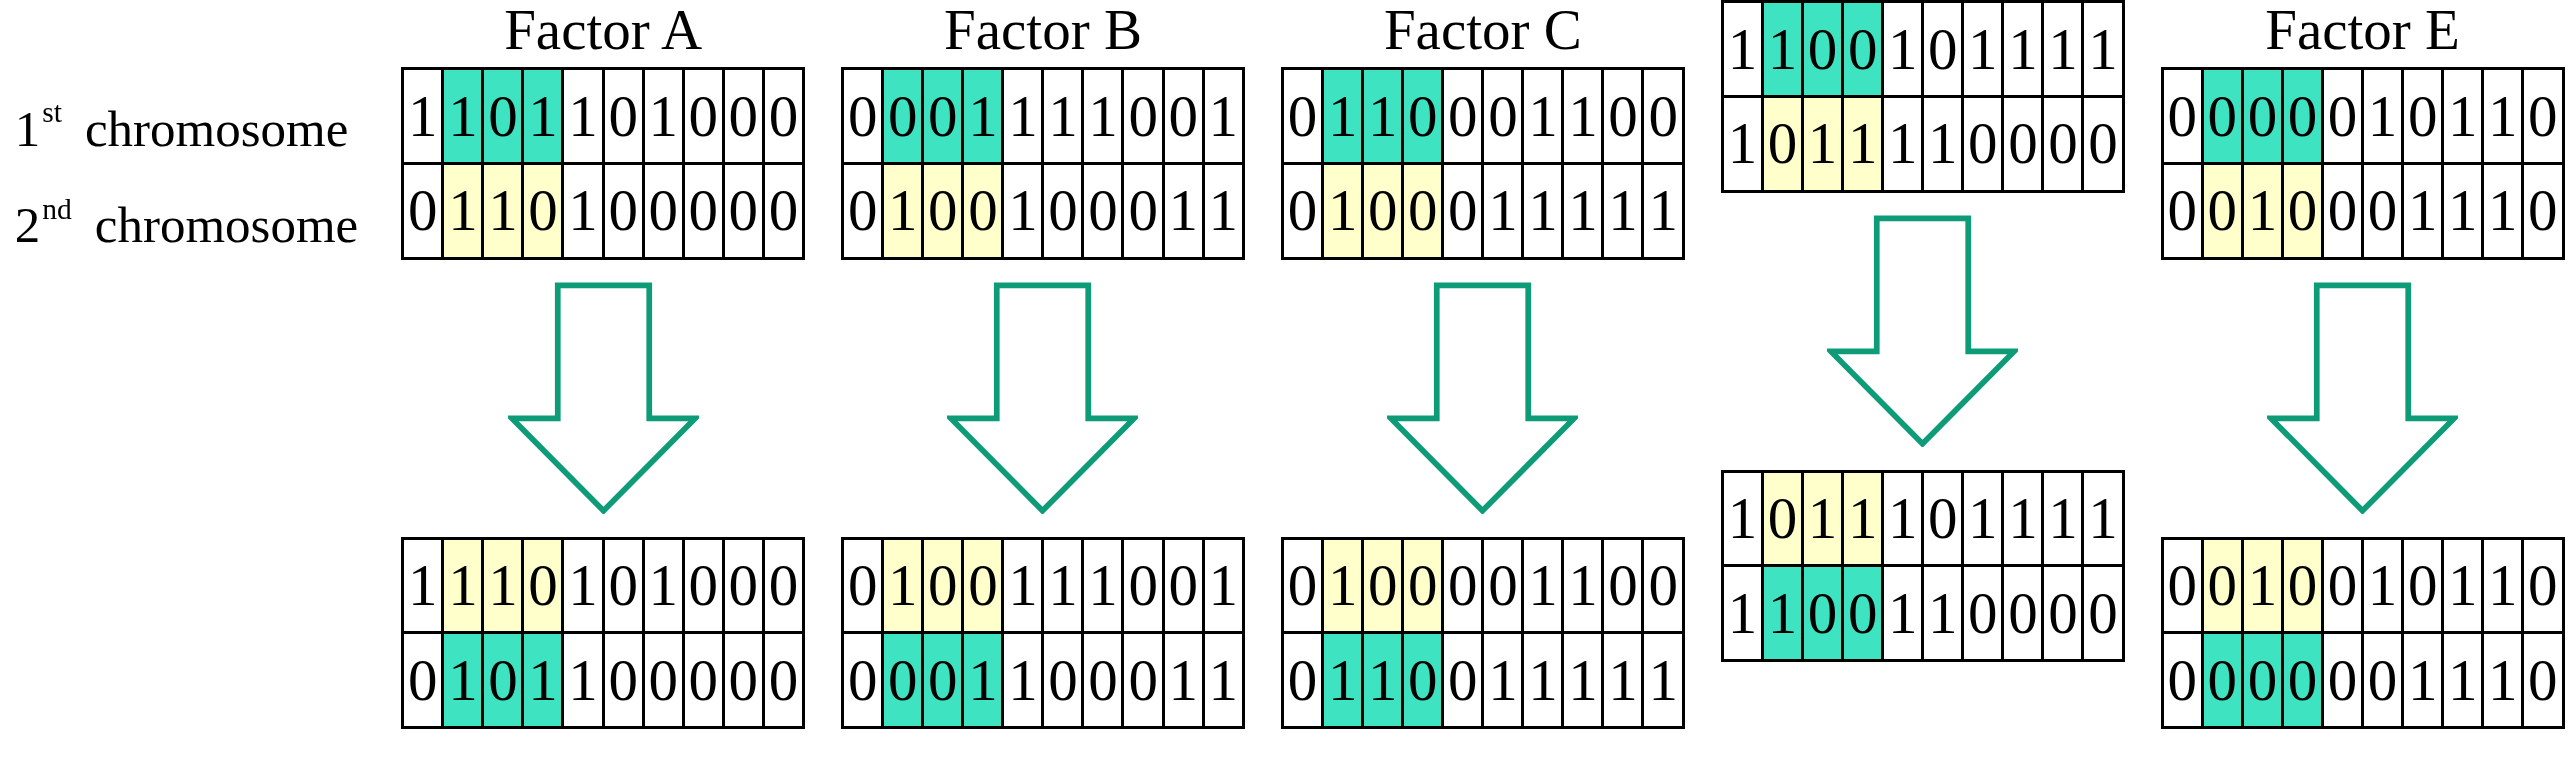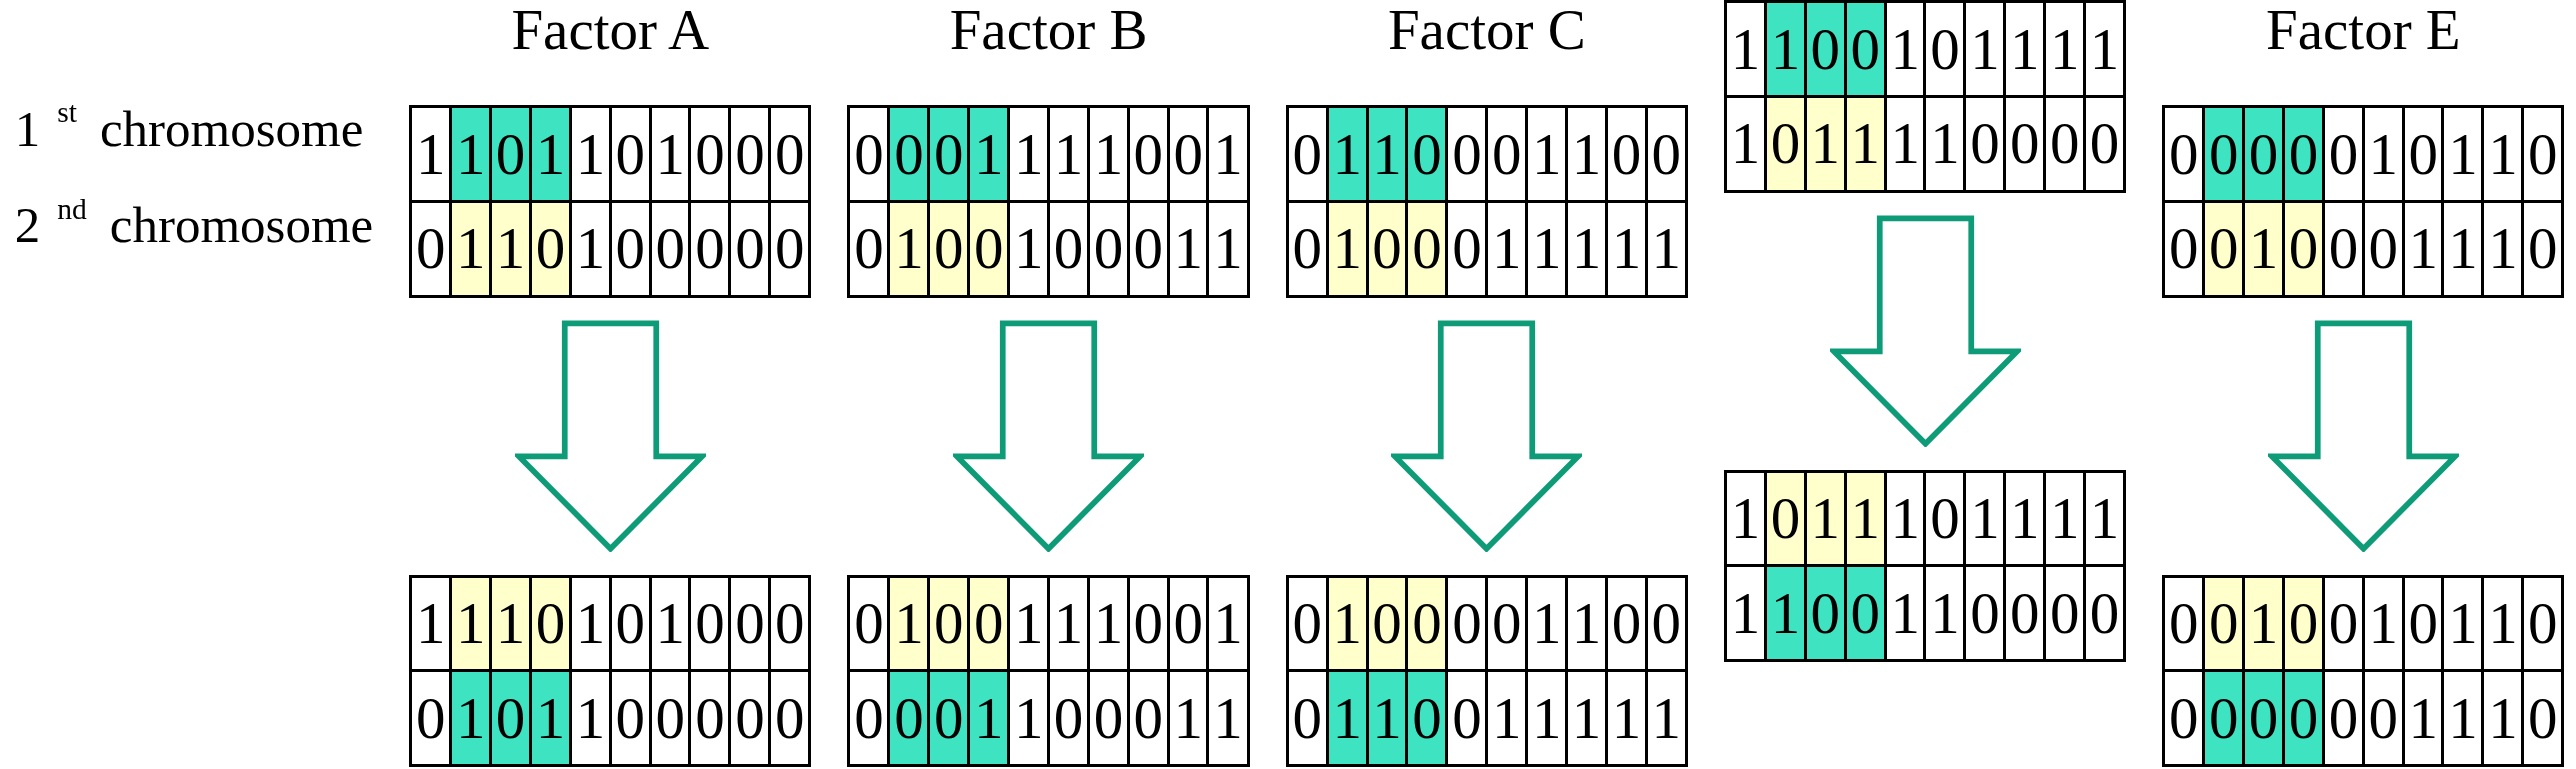--- a/index.html
+++ b/index.html
@@ -24,27 +24,27 @@
   .labels-block { height: 193px; display: flex; flex-direction: column; }
   .label-line {
     flex: 1 1 0;
     display: flex;
     align-items: center;
     font-size: 51px;
     line-height: 1;
     white-space: nowrap;
     padding-left: 6.5px;
   }
-  .sup { font-size: 58%; position: relative; top: -0.55em; margin-left: 17px; }
+  .sup { font-size: 58%; position: relative; top: -0.55em; margin-left: 2px; }
   .word { margin-left: 23px; }
 
   
   .factor-col { flex: 1 1 0; display: flex; flex-direction: column; min-width: 0; }
   .factor-title {
-    height: 105px;
+    height: 67px;
     font-size: 57px;
     line-height: 1.05;
     display: flex;
     justify-content: center;
     align-items: flex-start;
   }
 
   .chromo-table { display: flex; flex-direction: column; }
   .chromo-table.parents { height: 193px; }
   .chromo-table.offspring { height: 192px; }

